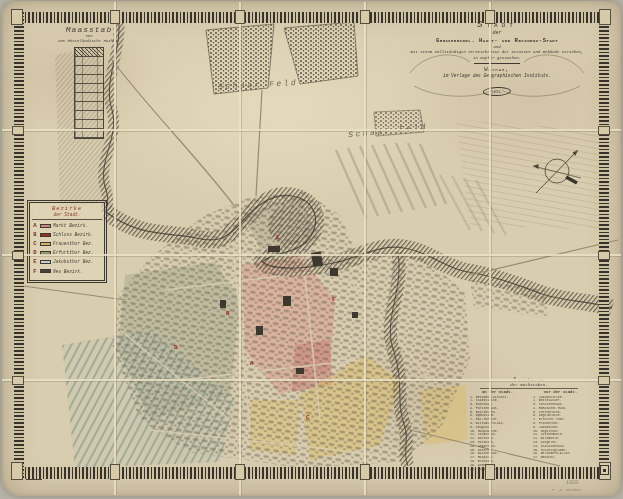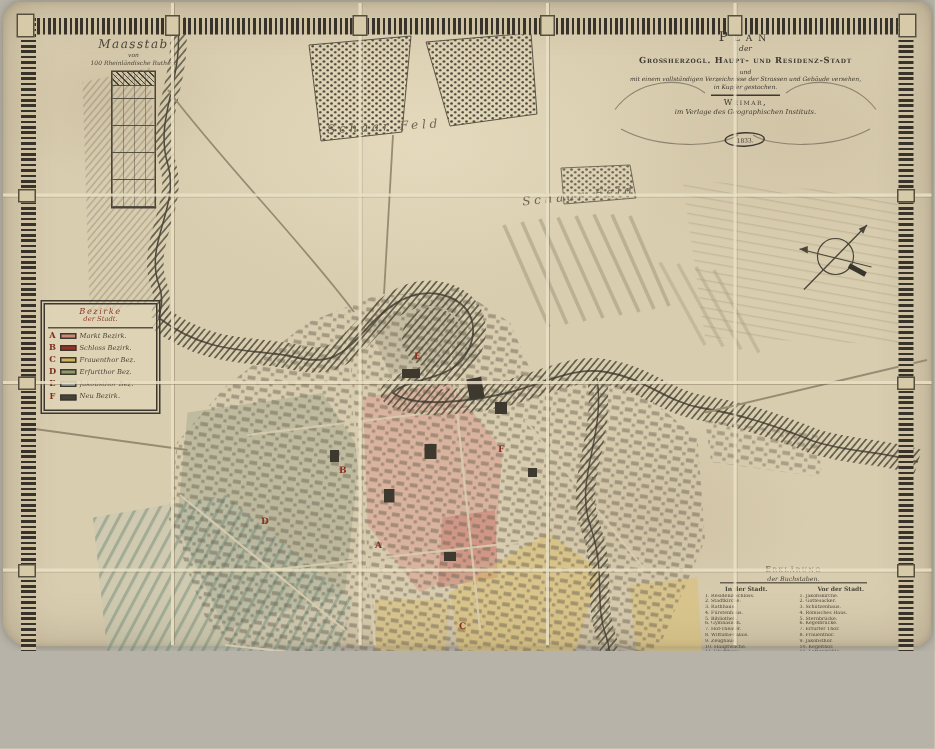--- a/index.html
+++ b/index.html
@@ -1,16 +1,16 @@
 <!DOCTYPE html>
 <html><head>
 <meta charset="utf-8">
 <style>
   html,body{margin:0;padding:0;background:#b7b3a8;font-family:"DejaVu Serif","Liberation Serif",serif;}
-  #shot{position:relative;width:623px;height:434px;background:#b7b3a8;overflow:hidden;}
+  #shot{position:relative;width:623px;height:499px;background:#b7b3a8;overflow:hidden;font-family:Liberation Mono, monospace;}
   
   #sheet{position:absolute;left:2px;top:1px;right:2px;bottom:3px;z-index:1;
     border-radius:14px 10px 12px 18px;
     background:
       radial-gradient(260px 150px at 45% 22%, rgba(238,228,198,.55), transparent 70%),
       radial-gradient(120px 80px at 12% 15%, rgba(120,95,60,.10), transparent 70%),
       radial-gradient(200px 120px at 85% 20%, rgba(120,95,60,.08), transparent 70%),
       radial-gradient(150px 100px at 70% 80%, rgba(110,85,55,.10), transparent 70%),
       radial-gradient(100px 70px at 30% 85%, rgba(110,85,55,.09), transparent 70%),
       #d9cdb0;
@@ -252,21 +252,21 @@
           <span class="dl-swatch" style="background: rgb(70, 67, 58);"></span>
           <span class="dl-name">Neu Bezirk.</span>
         </div>
       </div>
   </div>
 
   <div id="cartouche">
     <svg id="flourish" viewBox="0 0 194 50">
       <path d="M10,25 C25,5 55,2 70,14 M184,25 C169,5 139,2 124,14 M14,38 C40,52 80,50 92,42 M180,38 C154,52 114,50 102,42" fill="none" stroke="#7a7260" stroke-width="0.7" opacity="0.8"></path>
     </svg>
-    <div class="plan">Plan</div>
+    <div class="plan">Stadt</div>
     <div class="der">der</div>
     <div class="sub">Großherzogl. Haupt- und Residenz-Stadt</div>
     <div class="und">und</div>
     <div class="vz">mit einem vollständigen Verzeichnisse der Strassen und Gebäude versehen,</div>
     <div class="kp">in Kupfer gestochen.</div>
     <div class="rule"></div>
     <div class="place">Weimar,</div>
     <div class="pub">im Verlage des Geographischen Instituts.</div>
     <div id="stamp">1833.</div>
   </div>

